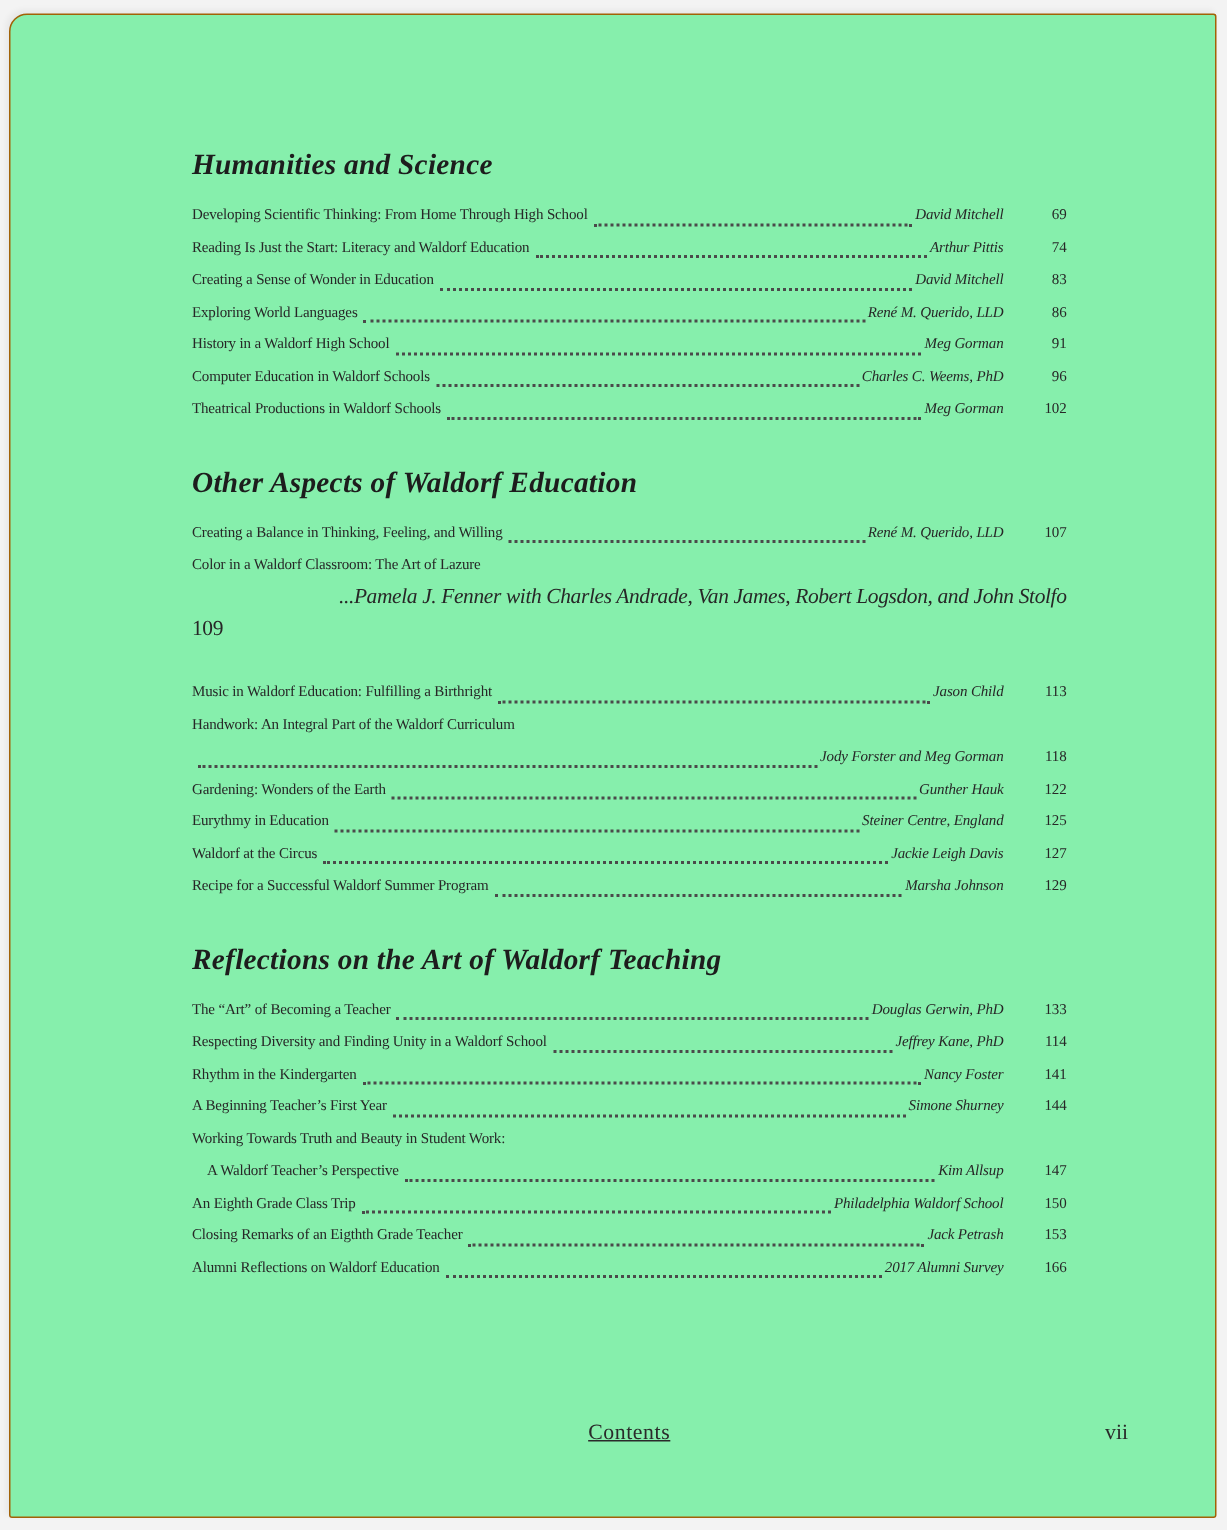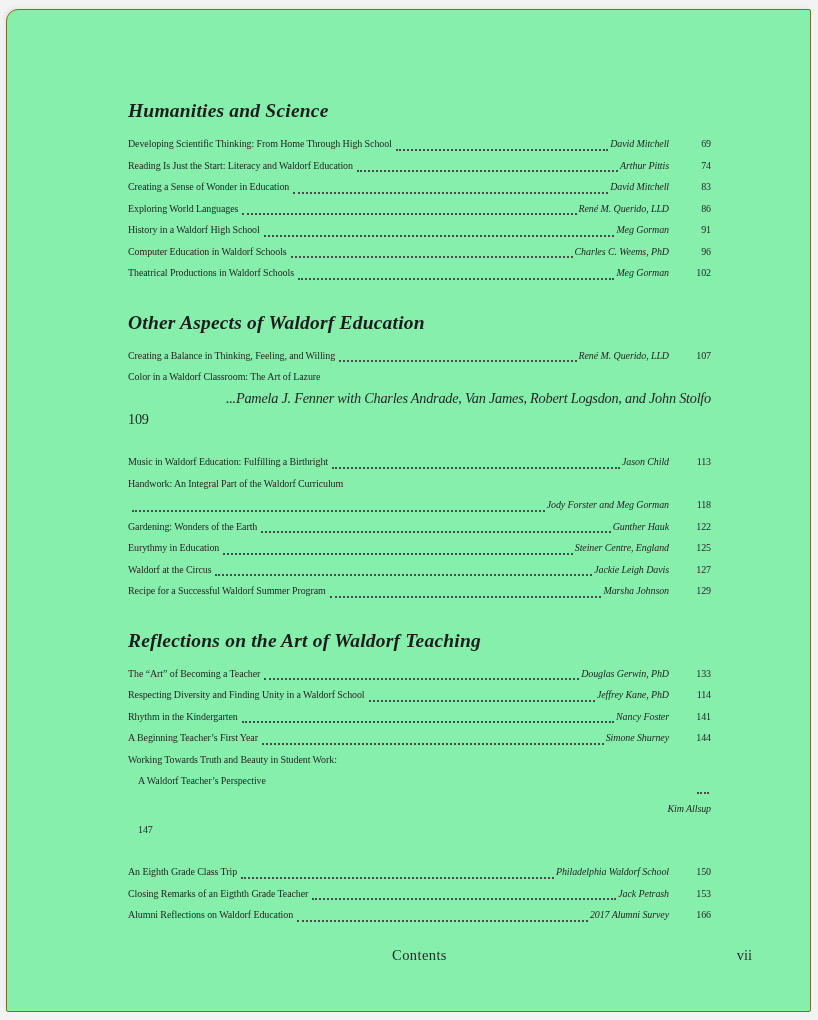--- a/index.html
+++ b/index.html
@@ -40,42 +40,42 @@
   }
   .content > .heading:first-child { margin-top: 0; }
   .row {
     display: flex;
     align-items: baseline;
     line-height: 21.5px;
     font-size: 10px;
     color: #272727;
     letter-spacing: -0.1px;
   }
-  .row.indent { padding-left: 10px; flex-direction: column; }
+  .row.indent { padding-left: 10px; }
   .row.tight { font-size: 14.3px; letter-spacing: -0.25px; flex-direction: column; }
   .title { white-space: nowrap; flex: 0 0 auto; }
   .leader {
     flex: 1 1 auto;
     min-width: 12px;
     height: 0;
     border-bottom: 2px dotted #4a4a4a;
     align-self: flex-end;
     margin: 0 2px 4px 4px;
   }
   .author { white-space: nowrap; flex: 0 0 auto; margin-left: auto; font-style: italic; }
   .num { flex: 0 0 42px; text-align: right; white-space: nowrap; }
   .footer {
     position: absolute;
     left: 121px;
     top: 937px;
     width: 583px;
     font-size: 14.5px;
     color: #2a2a2a;
   }
-  .footer-title { display: block; text-align: center; letter-spacing: 0.4px; }
+  .footer-title { display: block; text-align: center; letter-spacing: 0.4px; text-decoration: underline; }
   .folio { position: absolute; right: -41px; top: 0; }
 </style>
 </head>
 <body>
 
 <div class="page">
   <div class="content">
       <h2 class="heading">Humanities and Science</h2>
       <div class="row">
         <span class="title">Developing Scientific Thinking: From Home Through High School</span>

